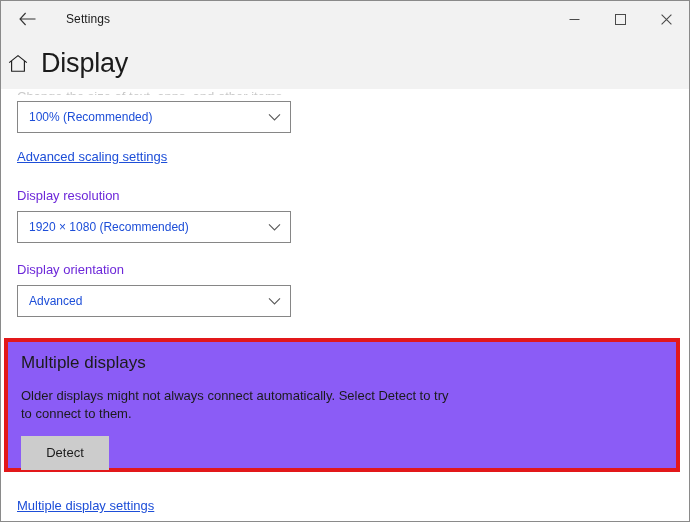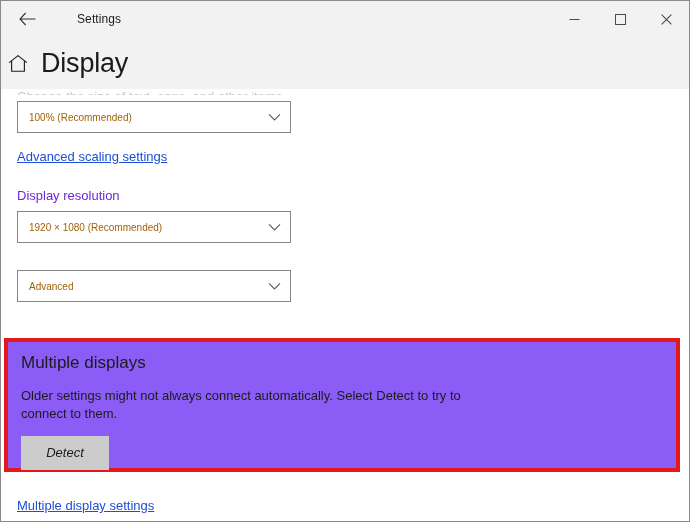--- a/index.html
+++ b/index.html
@@ -35,21 +35,21 @@
     height: 32px;
     margin-left: 4px;
     display: flex;
     align-items: center;
     justify-content: center;
     color: #333333;
   }
   #titlebar-title {
     font-size: 12px;
     color: #1a1a1a;
-    margin-left: 28px;
+    margin-left: 17px;
     letter-spacing: .1px;
   }
   #caption-buttons {
     position: absolute;
     right: 0;
     top: 0;
     height: 36px;
     display: flex;
   }
   .caption-btn {
@@ -111,22 +111,22 @@
     height: 32px;
     box-sizing: border-box;
     border: 1px solid #868686;
     background: #ffffff;
     display: flex;
     align-items: center;
     justify-content: space-between;
     padding: 0 9px 0 11px;
   }
   .combo-value {
-    font-size: 10px;
-    color: #a16207;
+    font-size: 12px;
+    color: #1d4ed8;
   }
   .combo-chevron {
     color: #5a5a5a;
     display: flex;
     align-items: center;
   }
 
   .link {
     font-size: 13px;
     color: #1d4ed8;
@@ -173,21 +173,20 @@
     height: 17px;
     background: #cccccc;
     border: 1px solid #cccccc;
     font-size: 13px;
     color: #1b1b1b;
     font-family: "Liberation Sans", sans-serif;
     display: flex;
     align-items: center;
     justify-content: center;
     padding: 16px;
-    font-style: italic;
   }
 
   #advanced-display-link {
     position: absolute;
     left: 16px;
     top: 409px;
   }
 </style>
 </head>
 <body>
@@ -261,35 +260,36 @@
       <span class="combo-chevron">
         <svg width="13" height="9" viewBox="0 0 13 9">
             <path d="M1 1.4 L6.5 7 L12 1.4" fill="none" stroke="currentColor" stroke-width="1.1"></path>
           </svg>
       </span>
     </div>
 
     <div class="spacer-14"></div>
     <div style="height:5px"></div>
 
+    <div class="field-label">Display orientation</div>
 
     <div class="spacer-8"></div>
 
     <div class="combo">
       <span class="combo-value">Advanced</span>
       <span class="combo-chevron">
         <svg width="13" height="9" viewBox="0 0 13 9">
             <path d="M1 1.4 L6.5 7 L12 1.4" fill="none" stroke="currentColor" stroke-width="1.1"></path>
           </svg>
       </span>
     </div>
 
     
     <div id="multiple-displays-panel">
       <div id="multiple-displays-title">Multiple displays</div>
-      <div id="multiple-displays-desc">Older settings might not always connect automatically. Select Detect to try to connect to them.</div>
+      <div id="multiple-displays-desc">Older displays might not always connect automatically. Select Detect to try to connect to them.</div>
       <button id="detect-button">Detect</button>
     </div>
 
     <a class="link" id="advanced-display-link" href="#">Multiple display settings</a>
 
   </div>
 </div>
 
 </body></html>

